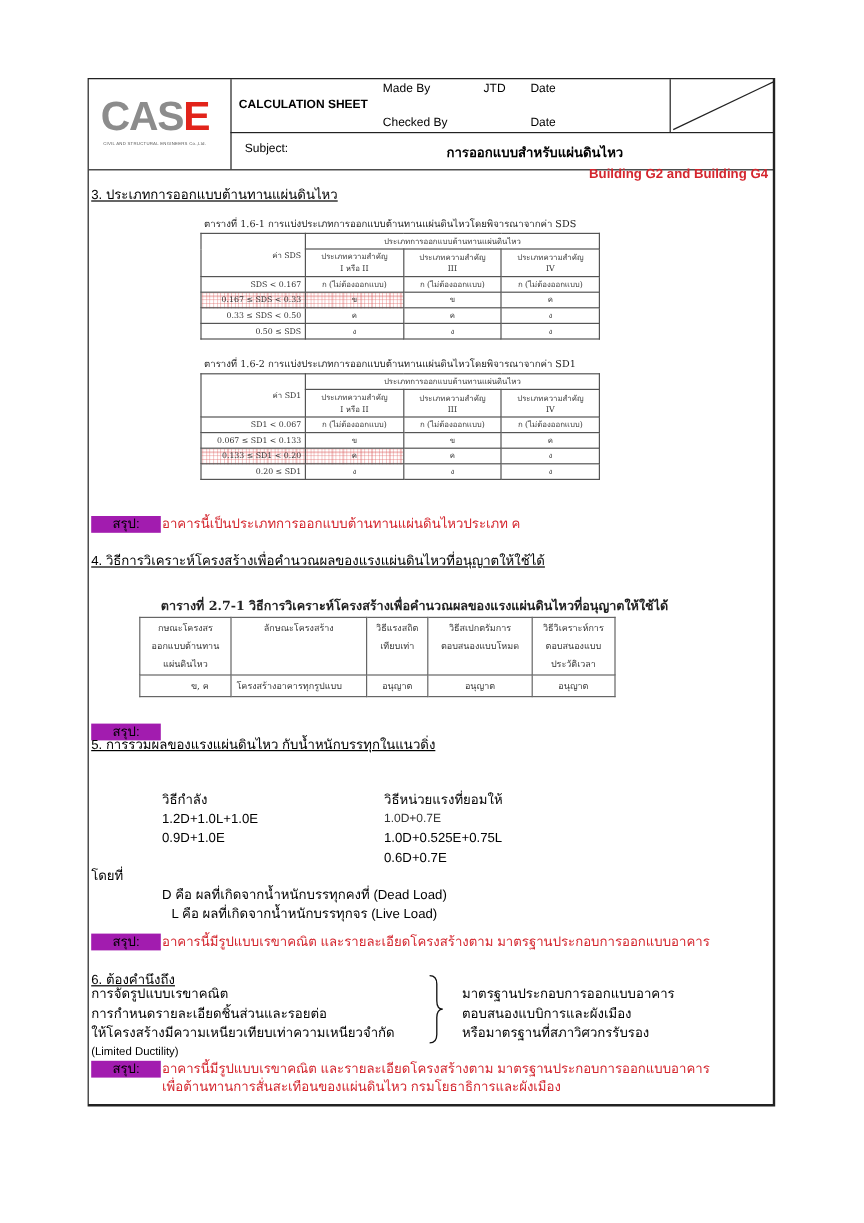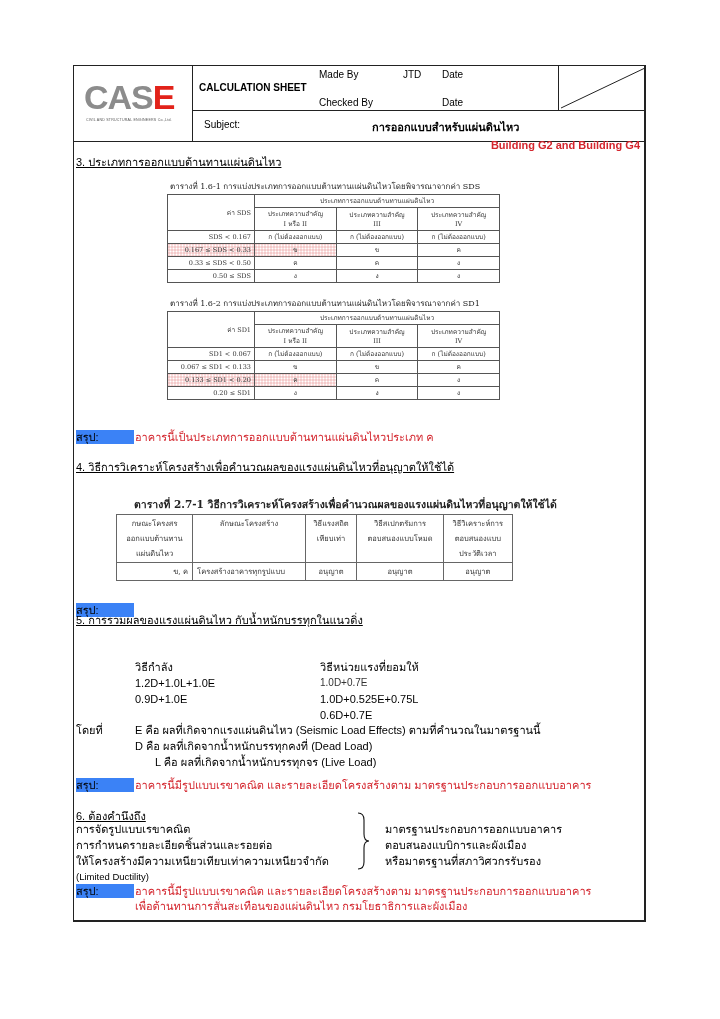--- a/index.html
+++ b/index.html
@@ -15,21 +15,21 @@
   .jtd { position: absolute; left: 329px; top: 3px; font-size: 10px; }
   .date1 { position: absolute; left: 368px; top: 3px; font-size: 10px; }
   .checked-by { position: absolute; left: 245px; top: 31px; font-size: 10px; }
   .date2 { position: absolute; left: 368px; top: 31px; font-size: 10px; }
   .hsep { position: absolute; left: 118px; top: 44px; width: 453px; border-top: 1px solid #222; }
   .diag-cell { position: absolute; left: 484px; top: 0; width: 87px; height: 44px; border-left: 1px solid #222; }
   .subject-label { position: absolute; left: 130px; top: 53px; font-size: 10px; }
   .subject-value { position: absolute; left: 298px; top: 52px; font-size: 11px; font-weight: bold; }
   .building { position: absolute; right: 4px; top: 73px; font-size: 11px; font-weight: bold; color: #d4262e; }
   .sec-title { position: absolute; left: 2px; font-size: 11px; text-decoration: underline; white-space: nowrap; }
-  .sum-label { position: absolute; left: 2px; width: 58px; height: 14px; background: #3b82f6; font-size: 11px; line-height: 14px; }
+  .sum-label { position: absolute; left: 2px; width: 58px; height: 14px; background: #a21caf; font-size: 11px; line-height: 14px; text-align: center; }
   .sum-text { position: absolute; left: 61px; font-size: 11px; color: #d4262e; line-height: 14px; white-space: nowrap; }
   .plain { position: absolute; font-size: 11px; white-space: nowrap; line-height: 14px; }
   .tbl-caption { position: absolute; font-family: "DejaVu Serif", serif; font-size: 8px; white-space: nowrap; color: #222; }
   table.t { position: absolute; border-collapse: collapse; font-family: "DejaVu Serif", serif; font-size: 6.5px; color: #333; }
   table.t td { border: 1px solid #555; padding: 1px 3px; text-align: center; height: 10px; }
   table.t td.l { text-align: right; }
   .hatch { background-image: repeating-linear-gradient(0deg, rgba(220,90,90,0.35) 0 1px, transparent 1px 3px), repeating-linear-gradient(90deg, rgba(220,90,90,0.35) 0 1px, transparent 1px 3px); }
   table.t2 { position: absolute; border-collapse: collapse; font-family: "DejaVu Serif", serif; font-size: 7.5px; color: #333; }
   table.t2 td { border-left: 1px solid #666; border-right: 1px solid #666; padding: 1px 4px; text-align: center; vertical-align: top; line-height: 15px; }
   table.t2 tr.head td { border-top: 1px solid #666; border-bottom: 1px solid #666; }
@@ -152,21 +152,21 @@
   <table class="t2" style="left:42px; top:448px; width:397px;">
     <tbody>
         <tr class="head">
       <td><span>กษณะโครงสร</span><br><span>ออกแบบต้านทาน</span><br><span>แผ่นดินไหว</span></td>
       <td><span>ลักษณะโครงสร้าง</span></td>
       <td><span>วิธีแรงสถิต</span><br><span>เทียบเท่า</span></td>
       <td><span>วิธีสเปกตรัมการ</span><br><span>ตอบสนองแบบโหมด</span></td>
       <td><span>วิธีวิเคราะห์การ</span><br><span>ตอบสนองแบบ</span><br><span>ประวัติเวลา</span></td>
     </tr>
     <tr class="body">
-      <td style="text-align:right;padding-left:28px;">ข, ค</td>
+      <td style="text-align:center;padding-left:28px;">ข, ค</td>
       <td style="text-align:left;">โครงสร้างอาคารทุกรูปแบบ</td>
       <td>อนุญาต</td>
       <td>อนุญาต</td>
       <td>อนุญาต</td>
     </tr>
   </tbody>
     </table>
 
   <div class="sum-label" style="top:537px;">สรุป:</div>
 
@@ -175,23 +175,22 @@
   <div class="plain" style="left:61px; top:594px;">วิธีกำลัง</div>
   <div class="plain" style="left:61px; top:610px;">1.2D+1.0L+1.0E</div>
   <div class="plain" style="left:61px; top:626px;">0.9D+1.0E</div>
 
   <div class="plain" style="left:246px; top:594px;">วิธีหน่วยแรงที่ยอมให้</div>
   <div class="plain" style="left:246px; top:610px; font-size:10px; color:#333;">1.0D+0.7E</div>
   <div class="plain" style="left:246px; top:626px;">1.0D+0.525E+0.75L</div>
   <div class="plain" style="left:246px; top:642px;">0.6D+0.7E</div>
 
   <div class="plain" style="left:2px; top:657px;">โดยที่</div>
-  <div class="plain" style="left:61px; top:657px;">E คือ ผลที่เกิดจากแรงแผ่นดินไหว (Seismic Load Effects) ตามที่คำนวณในมาตรฐานนี้</div>
   <div class="plain" style="left:61px; top:673px;">D คือ ผลที่เกิดจากน้ำหนักบรรทุกคงที่ (Dead Load)</div>
-  <div class="plain" style="left:61px; top:689px;padding-left:20px;">L คือ ผลที่เกิดจากน้ำหนักบรรทุกจร (Live Load)</div>
+  <div class="plain" style="left:49px; top:689px;padding-left:20px;">L คือ ผลที่เกิดจากน้ำหนักบรรทุกจร (Live Load)</div>
 
   <div class="sum-label" style="top:712px;">สรุป:</div>
   <div class="sum-text" style="top:712px;">อาคารนี้มีรูปแบบเรขาคณิต และรายละเอียดโครงสร้างตาม มาตรฐานประกอบการออกแบบอาคาร</div>
 
   <div class="sec-title" style="top:741px;">6. ต้องคำนึงถึง</div>
   <div class="plain" style="left:2px; top:756px;">การจัดรูปแบบเรขาคณิต</div>
   <div class="plain" style="left:2px; top:772px;">การกำหนดรายละเอียดชิ้นส่วนและรอยต่อ</div>
   <div class="plain" style="left:2px; top:788px;">ให้โครงสร้างมีความเหนียวเทียบเท่าความเหนียวจำกัด</div>
   <div class="plain" style="left:2px; top:804px; font-size:9.5px;">(Limited Ductility)</div>
 

